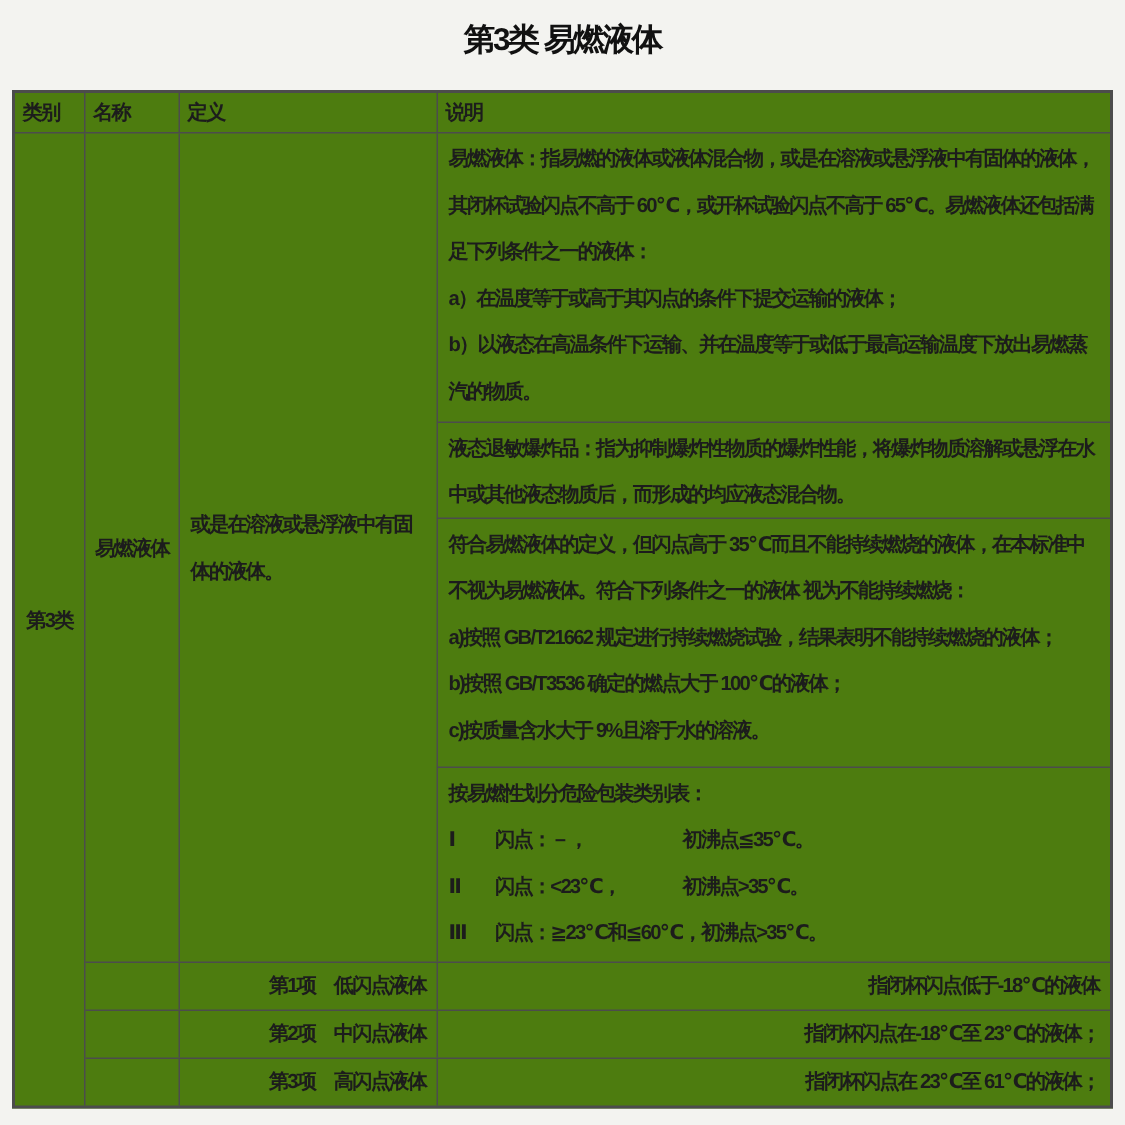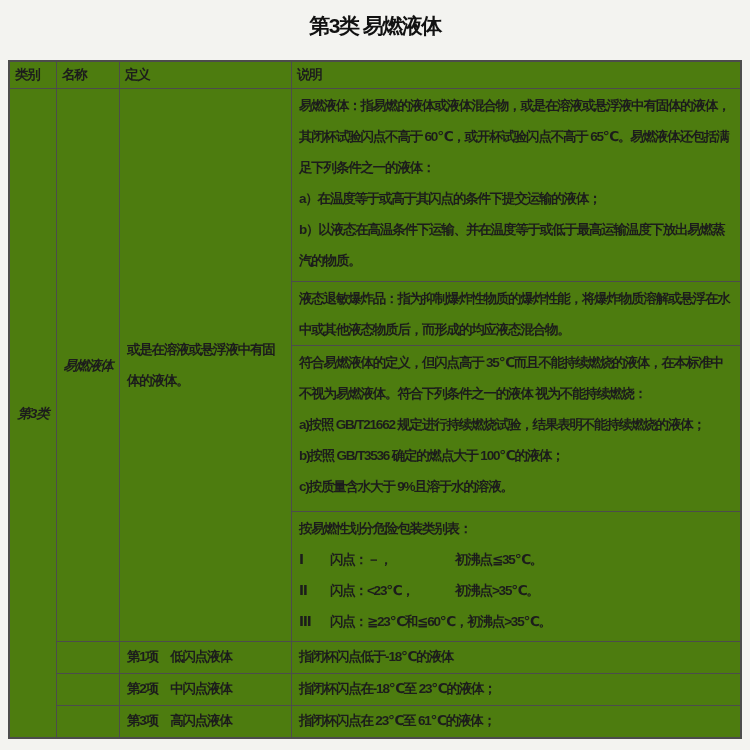--- a/index.html
+++ b/index.html
@@ -23,28 +23,28 @@
     margin: 20px auto 0;
     border: 2px solid #4c4c4c;
     background: #4d7c0f;
     font-size: 13.5px;
     letter-spacing: -1.2px;
     line-height: 31px;
   }
   .row { display: flex; }
   .bR { border-right: 1px solid #4c4c4c; }
   .bB { border-bottom: 1px solid #4c4c4c; }
-  .bT { border-top: 1px solid #4c4c4c; }
+  .bT { border-top: 1px solid #4c4c4c; text-align: right; }
   .c1 { width: 47px; flex: none; }
   .c2 { width: 63px; flex: none; }
   .c3 { width: 172px; flex: none; }
   .c4 { flex: 1; min-width: 0; }
   .hdr { height: 27px; }
   .hdr .cell { padding-left: 5px; line-height: 25px; font-size: 13.5px; }
-  .center { display: flex; align-items: center; justify-content: center; font-style: italic; }
+  .center { display: flex; align-items: center; justify-content: center; }
   .vcenter { display: flex; align-items: center; }
   .pad { padding: 0 7px; }
   .sec { padding: 1px 7px 4px; overflow: hidden; word-break: break-all; }
   .sec p { margin: 0; }
   .prow { display: flex; }
   .pnum { width: 31px; flex: none; }
   .pflash { min-width: 125px; flex: none; }
   .item-row { height: 32px; line-height: 30px; }
   .item-row .cell { overflow: hidden; }
   .def-cell { padding: 0 7px; word-break: break-all; }

